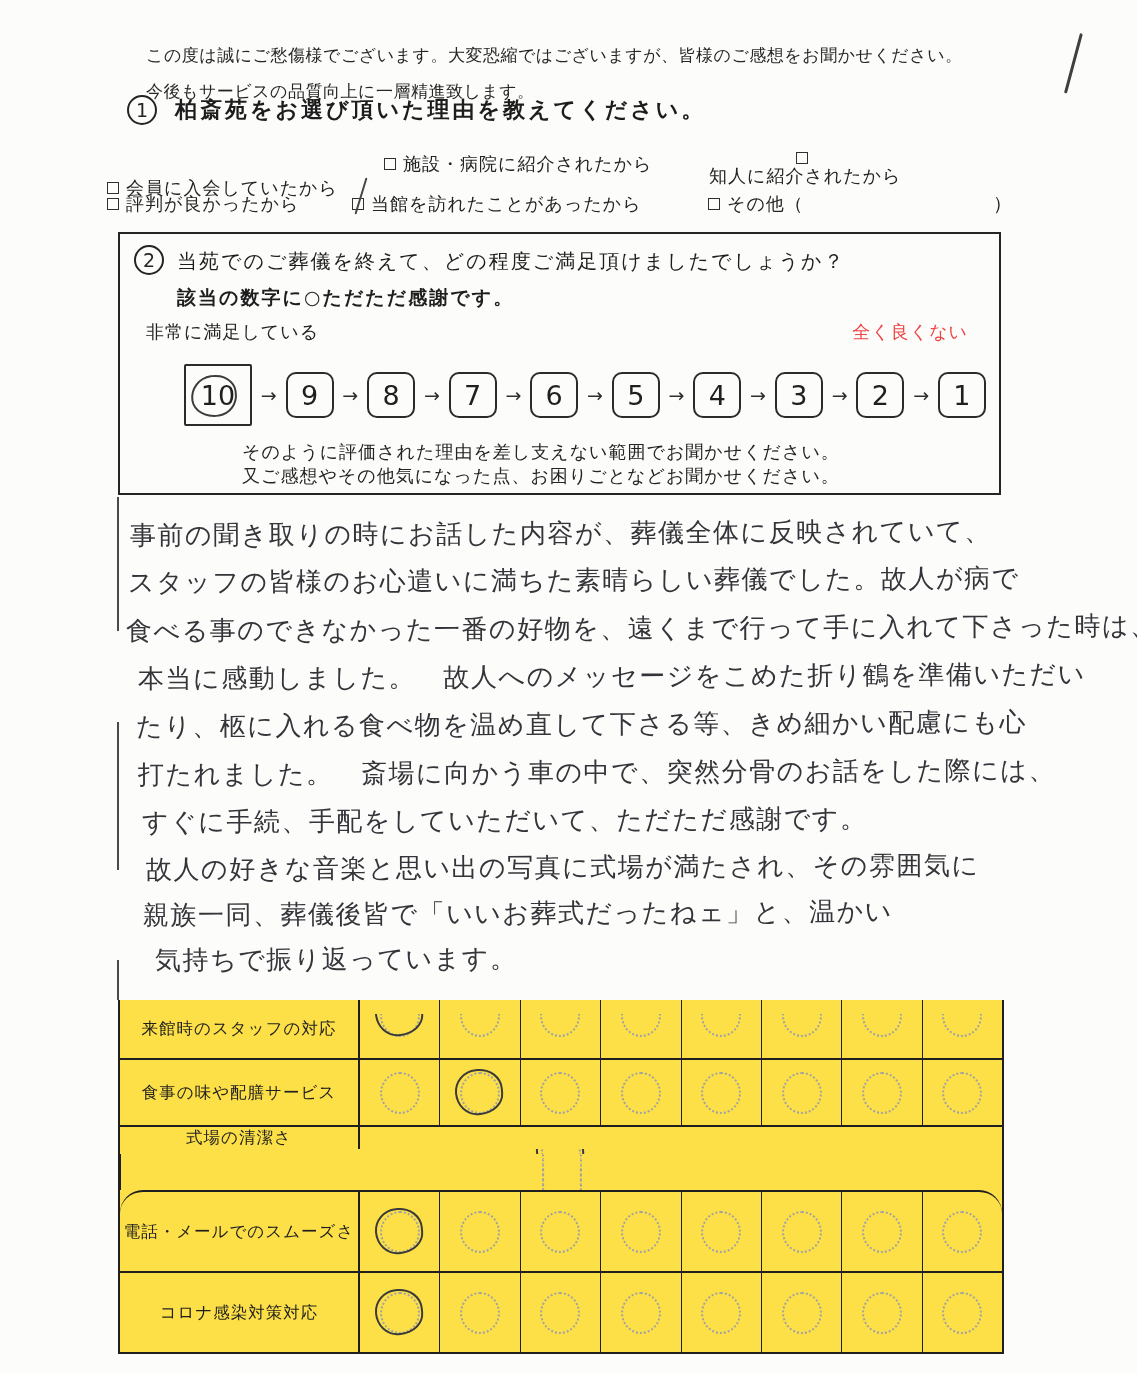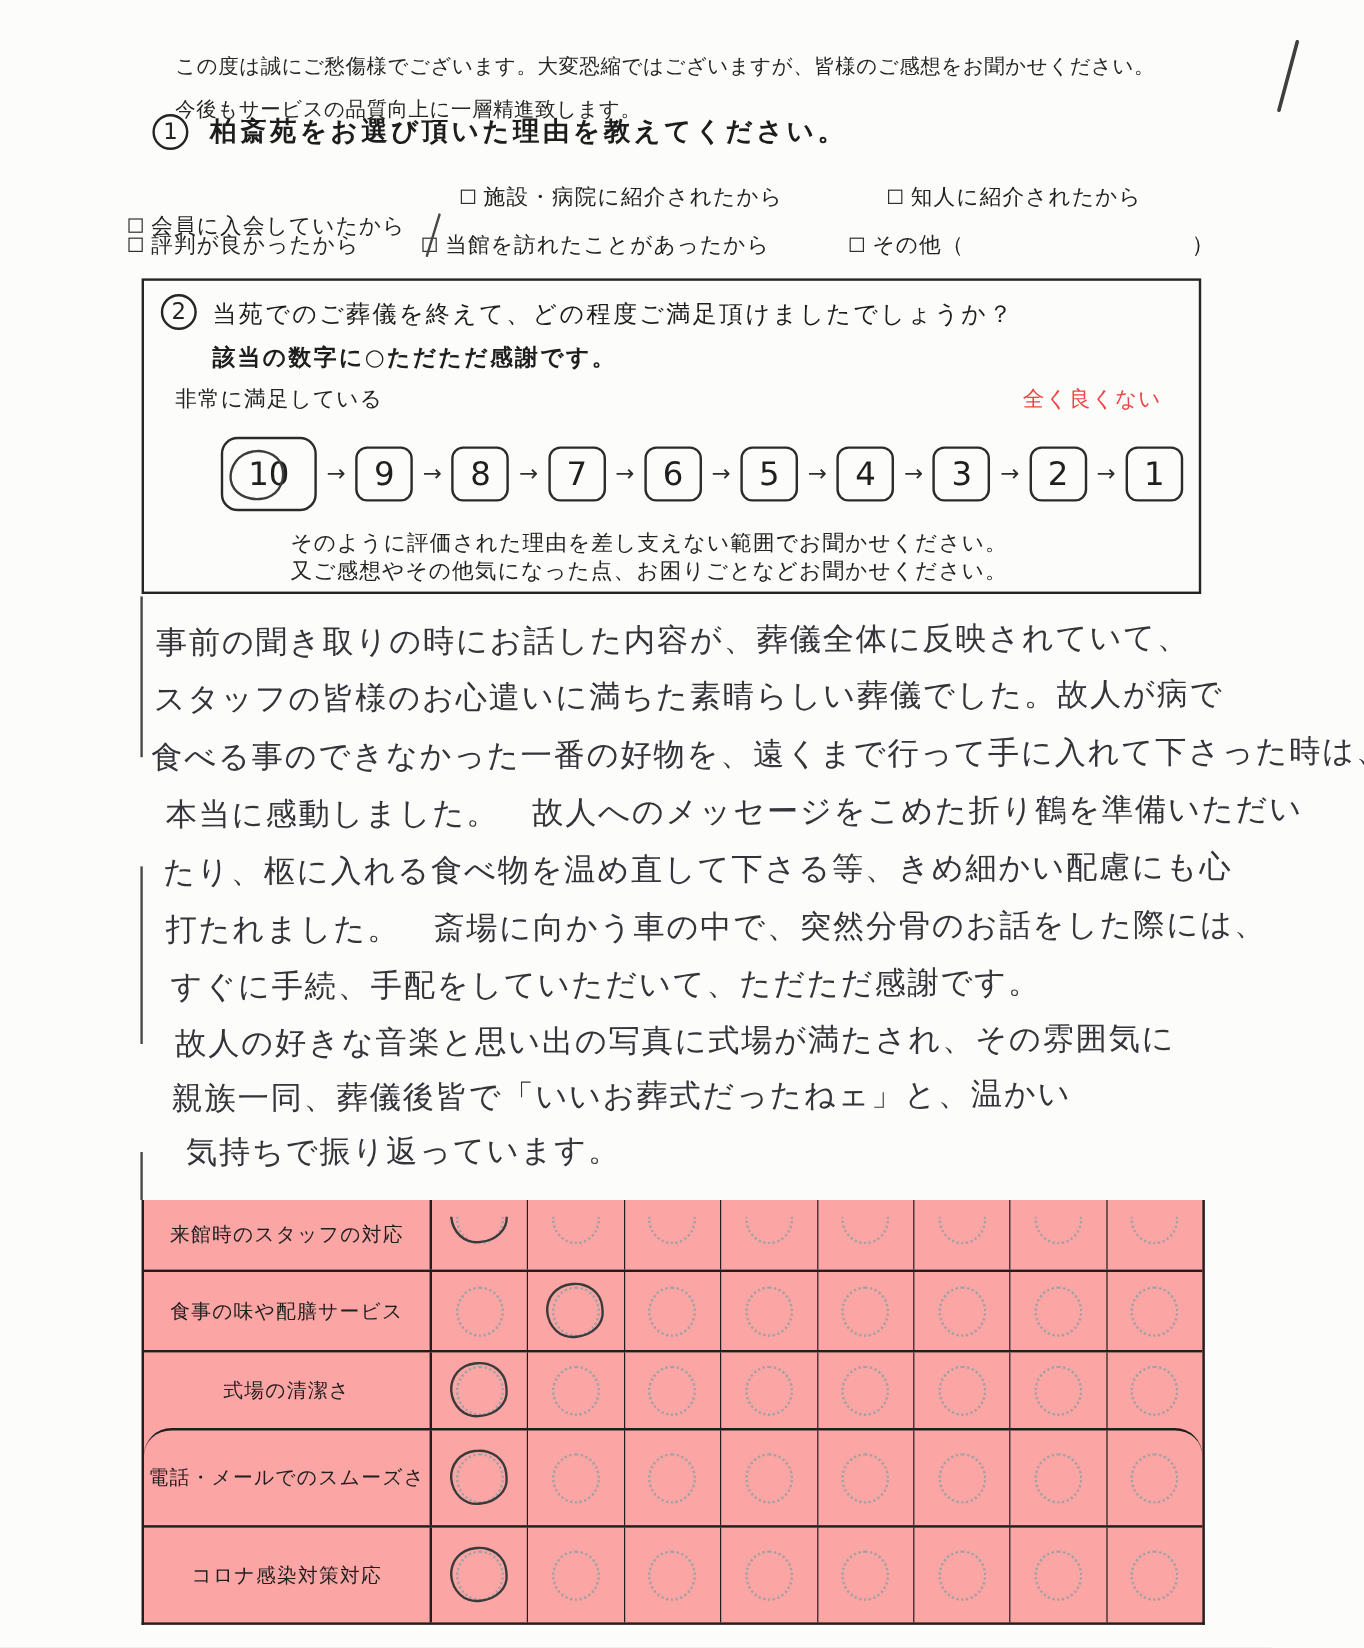--- a/index.html
+++ b/index.html
@@ -22,55 +22,55 @@
   }
   .q1-head{position:absolute;left:127px;top:95px;display:flex;align-items:center;gap:18px;}
   .q1-title{font-size:22px;font-weight:bold;letter-spacing:3px;color:#1d1d1d;white-space:nowrap;}
   
   .opt{position:absolute;display:flex;align-items:center;font-size:18px;letter-spacing:1px;color:#232323;white-space:nowrap;}
   .cb{display:inline-block;width:12px;height:12px;border:1.6px solid #303030;margin-right:7px;position:relative;flex:none;box-sizing:border-box;background:#fcfcfa;}
   .opt.checked .cb::after{
     content:'';position:absolute;left:7px;top:-22px;width:2px;height:38px;
     background:#474747;transform:rotate(17deg);border-radius:1px;
   }
-  .opt1{left:107px;top:152px;margin-top:24px;} .opt2{left:384px;top:152px;} .opt3{left:740px;top:152px;}
+  .opt1{left:107px;top:152px;margin-top:24px;} .opt2{left:384px;top:152px;} .opt3{left:709px;top:152px;flex-direction:column;}
   .opt4{left:107px;top:192px;} .opt5{left:352px;top:192px;} .opt6{left:684px;top:192px;padding-left:24px;}
   .paren-close{position:absolute;left:993px;top:191px;font-size:19px;color:#232323;}
   
   .q2-box{position:absolute;left:118px;top:232px;width:883px;height:263px;border:2.5px solid #252525;box-sizing:border-box;background:#fcfcfa;}
   .q2-num{position:absolute;left:14px;top:11px;}
   .q2-title{position:absolute;left:57px;top:14px;font-size:20px;font-weight:normal;letter-spacing:2px;color:#1e1e1e;white-space:nowrap;}
   .q2-subtitle{position:absolute;left:57px;top:51px;font-size:19px;font-weight:bold;letter-spacing:2px;color:#1e1e1e;white-space:nowrap;}
   .scale-left{position:absolute;left:26px;top:86px;font-size:18px;letter-spacing:1px;color:#232323;}
   .scale-right{position:absolute;right:31px;top:86px;font-size:18px;letter-spacing:1px;color:#ef4444;}
   .scale-row{position:absolute;left:64px;top:128px;width:802px;height:66px;display:flex;align-items:center;justify-content:space-between;}
   .num-box{
     position:relative;width:48px;height:46px;border:2.5px solid #2b2b2b;border-radius:10px;
     display:flex;align-items:center;justify-content:center;box-sizing:border-box;flex:none;background:#fcfcfa;
   }
   .num-box .num{font-size:27px;color:#1f1f1f;}
-  .num-box.big{width:80px;height:62px;border-radius:14px;}
+  .num-box.big{width:68px;height:62px;border-radius:2px;}
   .hand-ellipse{
     position:absolute;left:5px;top:9px;width:46px;height:42px;
     border:2.2px solid #3c3c3c;border-radius:50% 50% 46% 54% / 54% 46% 52% 48%;
     transform:rotate(-8deg);box-sizing:border-box;
   }
   .arrow{font-size:19px;color:#2e2e2e;flex:none;}
   .prompt{position:absolute;font-size:18px;letter-spacing:1px;color:#242424;white-space:nowrap;}
   .prompt1{left:122px;top:206px;}
   .prompt2{left:122px;top:230px;}
   
   .hw{
     position:absolute;font-size:26px;letter-spacing:1.5px;color:#34343a;
     white-space:nowrap;transform:rotate(-0.3deg);
   }
   
   .ratings-table{
     position:absolute;left:118px;top:1000px;width:886px;
-    border:2.5px solid #1f1f1f;border-top:none;box-sizing:border-box;background:#fca5a5;
+    border:2.5px solid #1f1f1f;border-top:none;box-sizing:border-box;background:#fde047;
   }
   .t-row{display:flex;border-top:2.5px solid #1f1f1f;box-sizing:border-box;}
   .t-row.first{border-top:none;}
   .t-label{
     width:240px;flex:none;border-right:2px solid #1f1f1f;box-sizing:border-box;
     display:flex;align-items:center;justify-content:center;
     font-size:16.5px;letter-spacing:1px;color:#1f1f1f;text-align:center;
   }
   .t-cell{flex:1;display:flex;align-items:center;justify-content:center;box-sizing:border-box;overflow:hidden;}
   .t-cell + .t-cell{border-left:1.8px solid #1f1f1f;}
@@ -281,21 +281,21 @@
           <span class="circ-wrap">
             <span class="dot-circ"></span>
           </span>
         </div>
         <div class="t-cell">
           <span class="circ-wrap">
             <span class="dot-circ"></span>
           </span>
         </div>
       </div>
-      <div class="t-row" style="height: 65px;">
+      <div class="t-row" style="height: 65px; flex-direction: column;">
         <div class="t-label">式場の清潔さ</div>
         <div class="t-cell">
           <span class="circ-wrap">
             <span class="dot-circ"></span>
             <span class="hand-circ"></span>
           </span>
         </div>
         <div class="t-cell">
           <span class="circ-wrap">
             <span class="dot-circ"></span>

